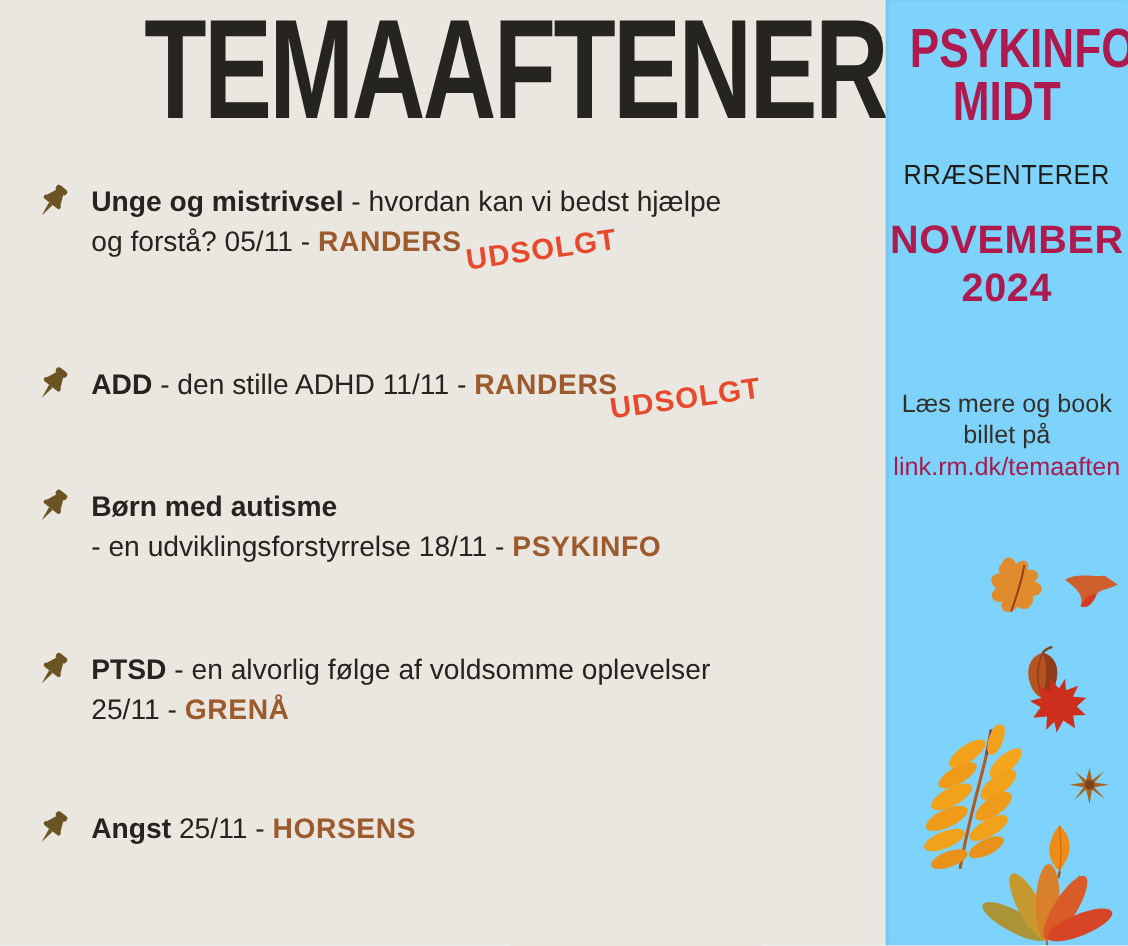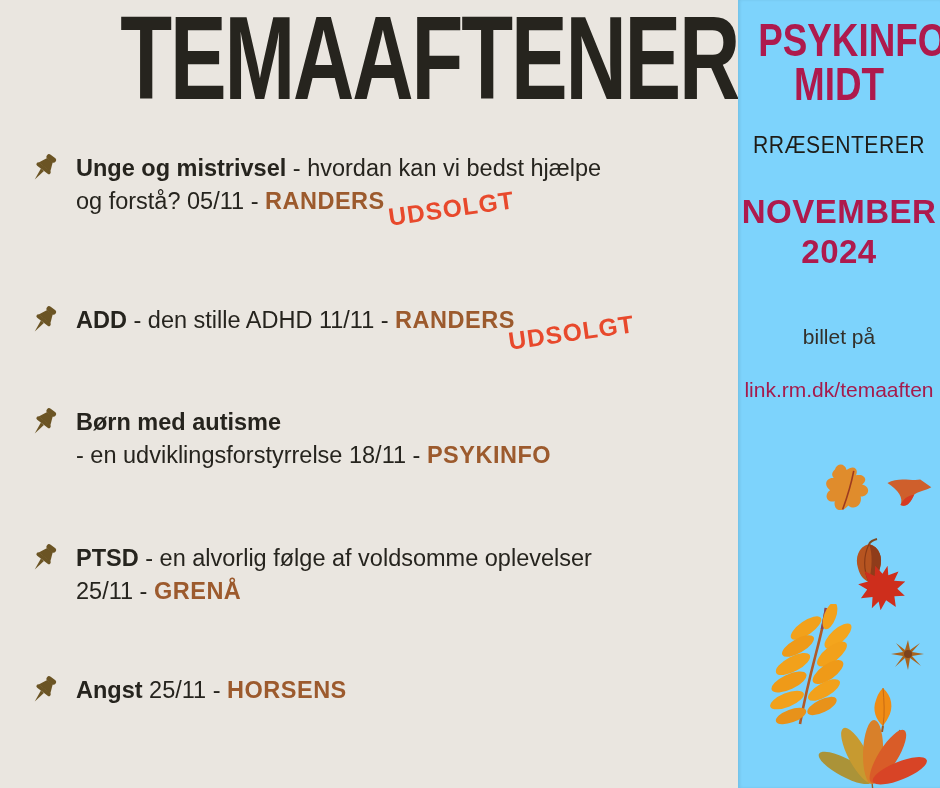--- a/index.html
+++ b/index.html
@@ -43,21 +43,21 @@
     color:#ae1a4d;font-weight:700;font-size:46px;line-height:44px;
     transform:scale(0.8,1);transform-origin:center top;white-space:nowrap;
   }
   .presents{
     position:absolute;top:133px;left:0;width:100%;
     color:#1e1c17;font-size:23px;line-height:24px;letter-spacing:0.5px;
     transform:scale(0.92,1);transform-origin:center top;
   }
   .month{
     position:absolute;top:180px;left:0;width:100%;
-    color:#ae1a4d;font-weight:700;font-size:33px;line-height:40px;letter-spacing:0.5px;margin-top:12px;
+    color:#ae1a4d;font-weight:700;font-size:33px;line-height:40px;letter-spacing:0.5px;
   }
   .cta{
     position:absolute;top:324px;left:0;width:100%;
     color:#33302a;font-size:21px;line-height:26px;
   }
   .link{
     position:absolute;top:378px;left:0;width:100%;
     color:#a51b4c;font-size:21px;line-height:24px;white-space:nowrap;
   }
   .leaf{position:absolute;}
@@ -175,20 +175,21 @@
     </div>
 
     <div class="presents">RRÆSENTERER</div>
 
     <div class="month">
       <div>NOVEMBER</div>
       <div>2024</div>
     </div>
 
     <div class="cta">
+      <div>Læs mere og book</div>
       <div>billet på</div>
     </div>
 
     <div class="link">link.rm.dk/temaaften</div>
 
     <span class="leaf lf-oak">
       <svg width="62" height="56" viewBox="0 0 62 56">
         <g transform="rotate(-28 31 28)">
           <path d="M29 6 C34 1 41 5 39 12 C47 10 51 16 45 21 C53 23 54 31 46 32 C53 38 47 46 39 42 C37 50 27 52 24 44 C14 48 8 41 14 34 C6 32 7 23 15 22 C11 14 18 9 24 13 C23 8 26 7 29 6 Z" fill="#e08c2c"></path>
           <path d="M17 45 C27 36 37 26 45 16" stroke="#9c3a20" stroke-width="1.6" fill="none"></path>

